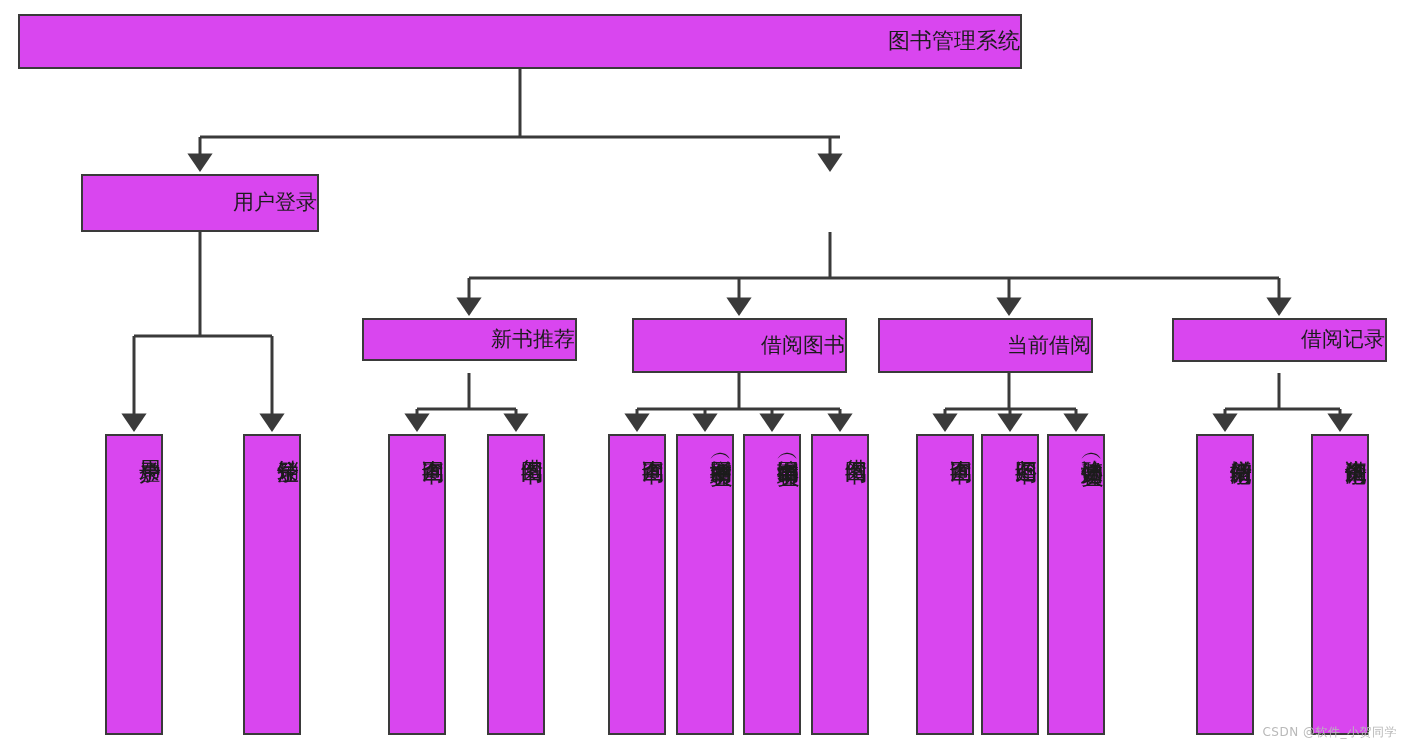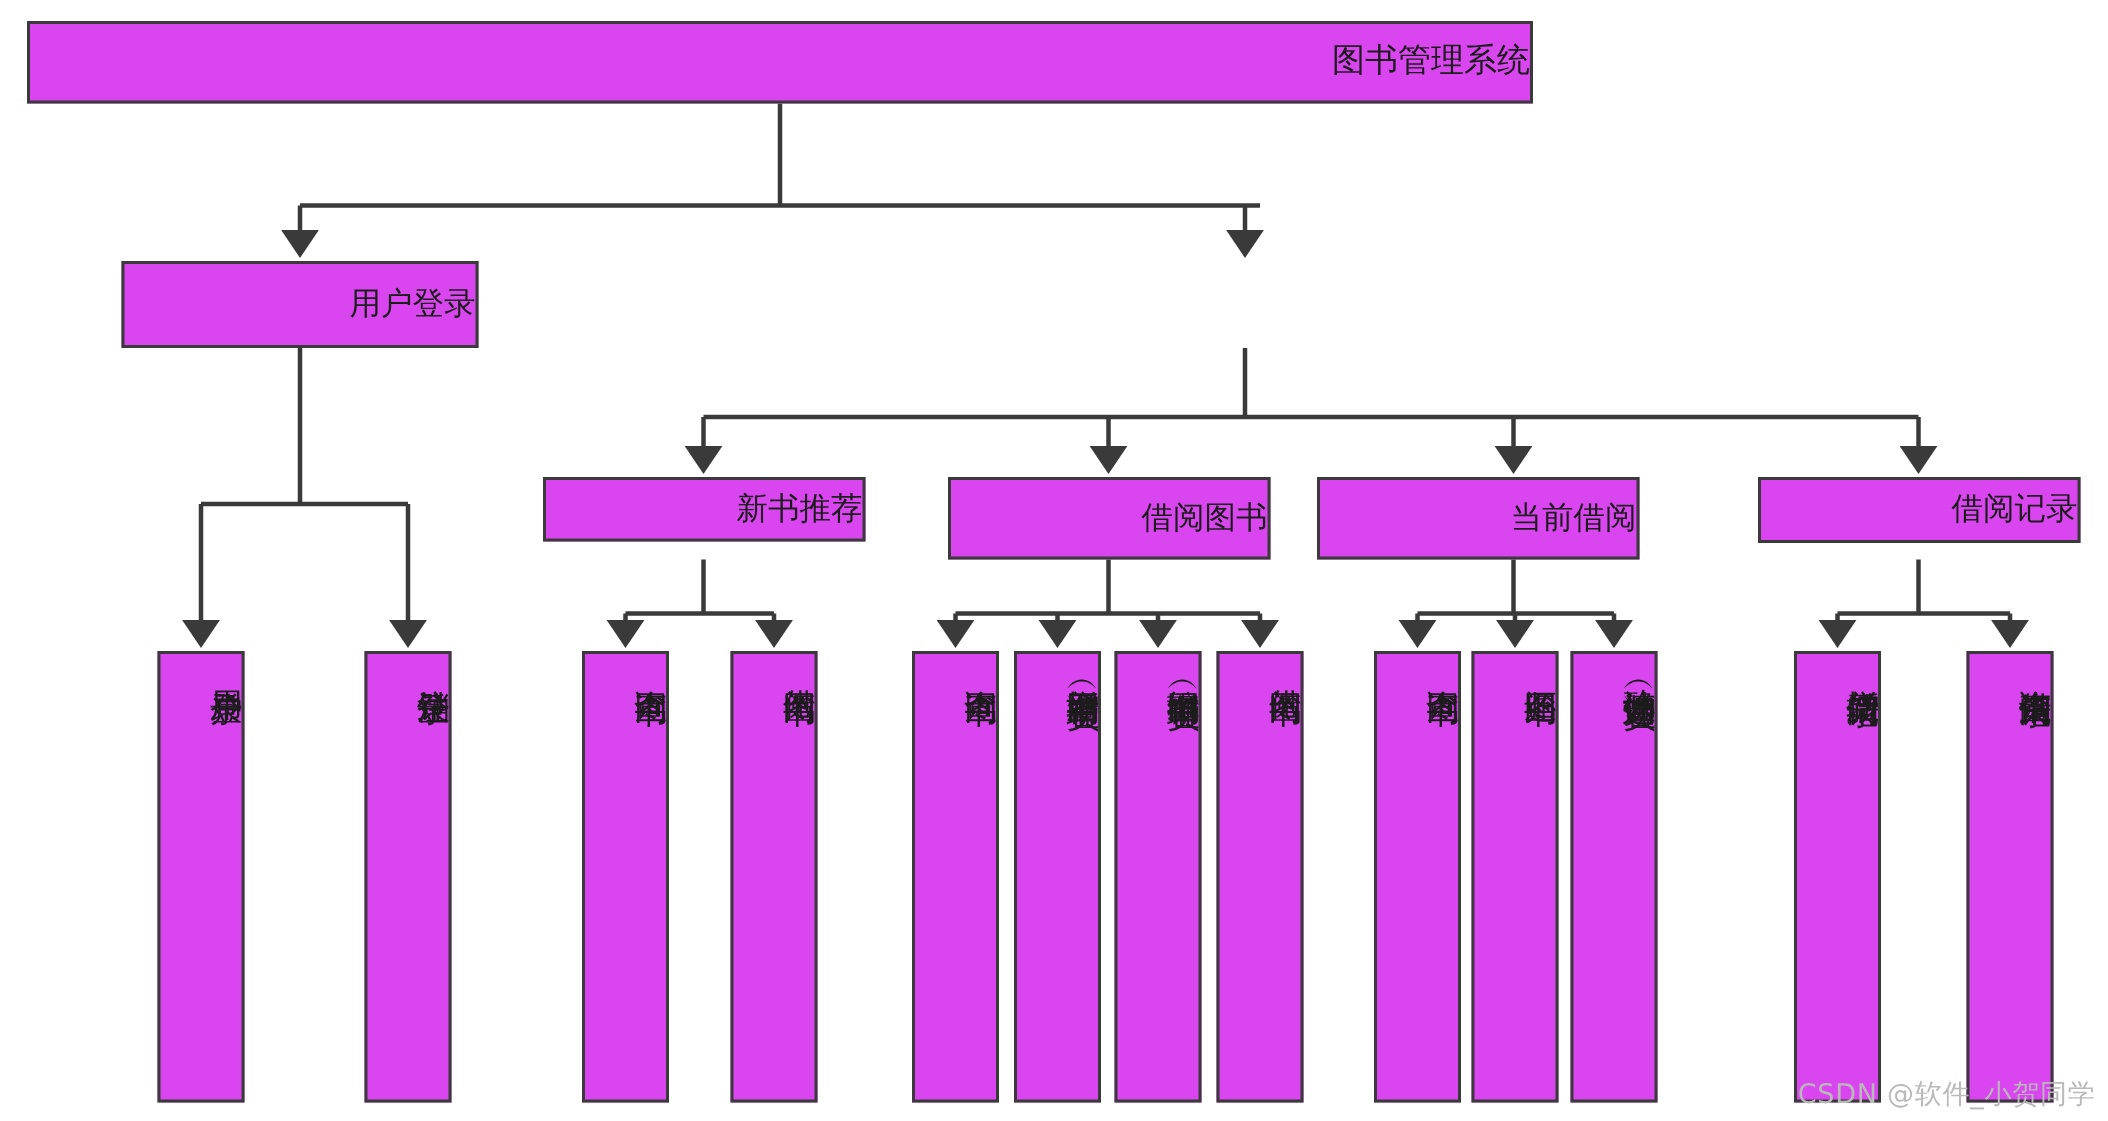--- a/index.html
+++ b/index.html
@@ -56,21 +56,21 @@
     writing-mode: vertical-rl;
     text-orientation: upright;
     font-size: 22px;
     letter-spacing: 1px;
     line-height: 1;
   }
   #watermark {
     position: absolute;
     right: 8px;
     bottom: 6px;
-    font-size: 18px;
+    font-size: 12px;
     color: #b9b9b9;
     letter-spacing: 0.5px;
     white-space: nowrap;
   }
 </style>
 </head>
 <body>
 
 <div id="diagram-root">
 

